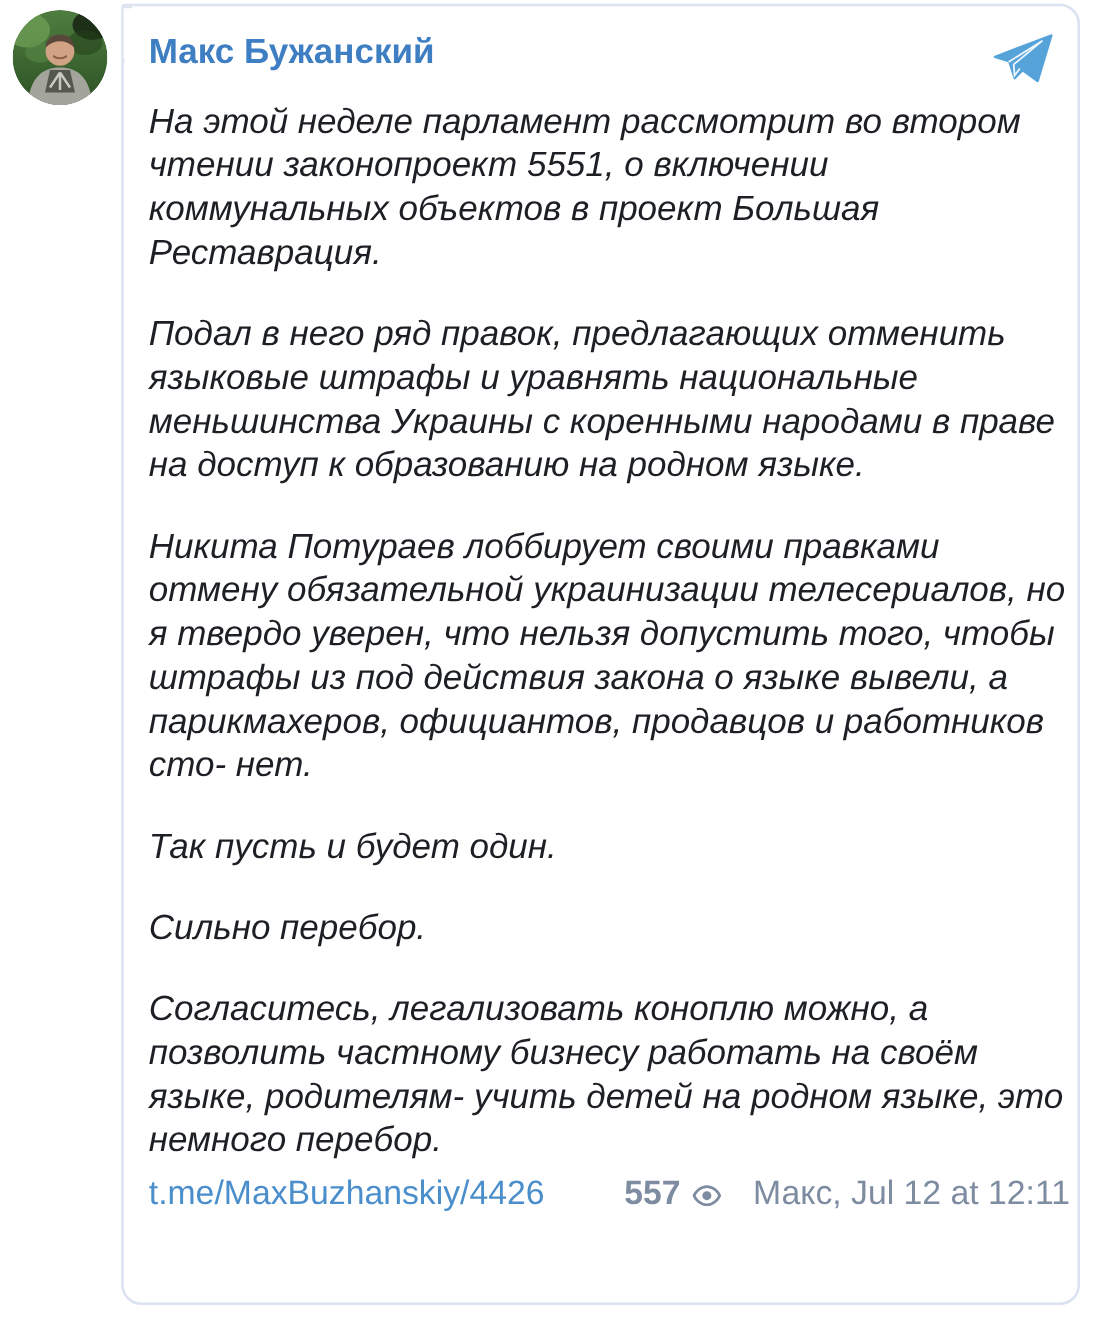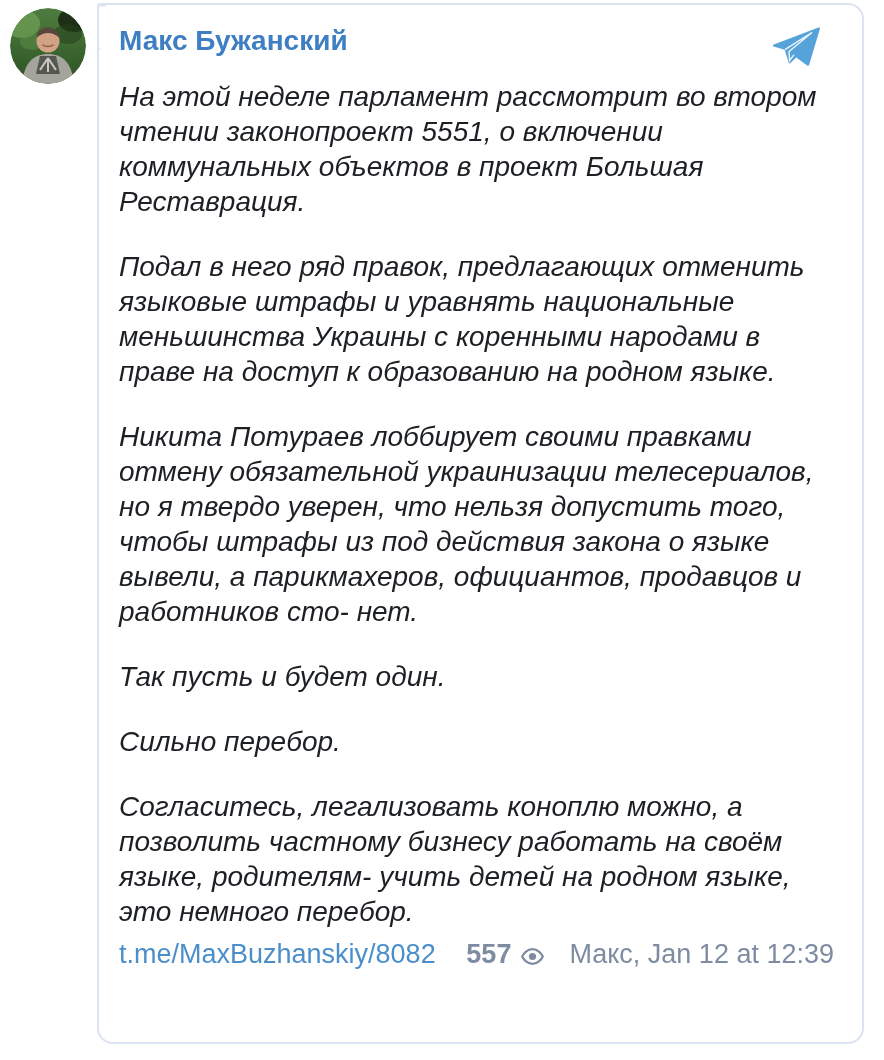--- a/index.html
+++ b/index.html
@@ -31,21 +31,21 @@
   .bubble {
     position: absolute;
     left: 97px;
     top: 3px;
     width: 767px;
     height: 1041px;
     box-sizing: border-box;
     border: 2px solid #dbe3f0;
     border-radius: 3px 16px 16px 16px;
     background: #ffffff;
-    padding: 18px 28px 12px 20px;
+    padding: 18px 6px 12px 20px;
     overflow: hidden;
   }
   .tail {
     position: absolute;
     left: -19px;
     top: -2px;
     width: 26px;
     height: 48px;
     pointer-events: none;
   }
@@ -152,25 +152,25 @@
     <div class="body-text">
       <p>На этой неделе парламент рассмотрит во втором чтении законопроект 5551, о включении коммунальных объектов в проект Большая Реставрация.</p>
       <p>Подал в него ряд правок, предлагающих отменить языковые штрафы и уравнять национальные меньшинства Украины с коренными народами в праве на доступ к образованию на родном языке.</p>
       <p>Никита Потураев лоббирует своими правками отмену обязательной украинизации телесериалов, но я твердо уверен, что нельзя допустить того, чтобы штрафы из под действия закона о языке вывели, а парикмахеров, официантов, продавцов и работников сто- нет.</p>
       <p>Так пусть и будет один.</p>
       <p>Сильно перебор.</p>
       <p>Согласитесь, легализовать коноплю можно, а позволить частному бизнесу работать на своём языке, родителям- учить детей на родном языке, это немного перебор.</p>
     </div>
 
     <div class="footer-row">
-      <a class="post-link">t.me/MaxBuzhanskiy/8082</a>
+      <a class="post-link">t.me/MaxBuzhanskiy/4426</a>
       <div class="footer-right">
         <span class="views-count">557</span>
         <svg class="eye" width="23" height="17" viewBox="0 0 23 17">
           <path d="M11.5 1.2 C6 1.2 2.4 5.8 1.2 8.5 C2.4 11.2 6 15.8 11.5 15.8 C17 15.8 20.6 11.2 21.8 8.5 C20.6 5.8 17 1.2 11.5 1.2 Z" fill="none" stroke="#7e8ca2" stroke-width="2.2"></path>
           <circle cx="11.5" cy="8.5" r="3.6" fill="#7e8ca2"></circle>
         </svg>
-        <span class="meta">Макс, Jan 12 at 12:39</span>
+        <span class="meta">Макс, Jul 12 at 12:11</span>
       </div>
     </div>
   </div>
 
 </div>
 
 </body></html>

